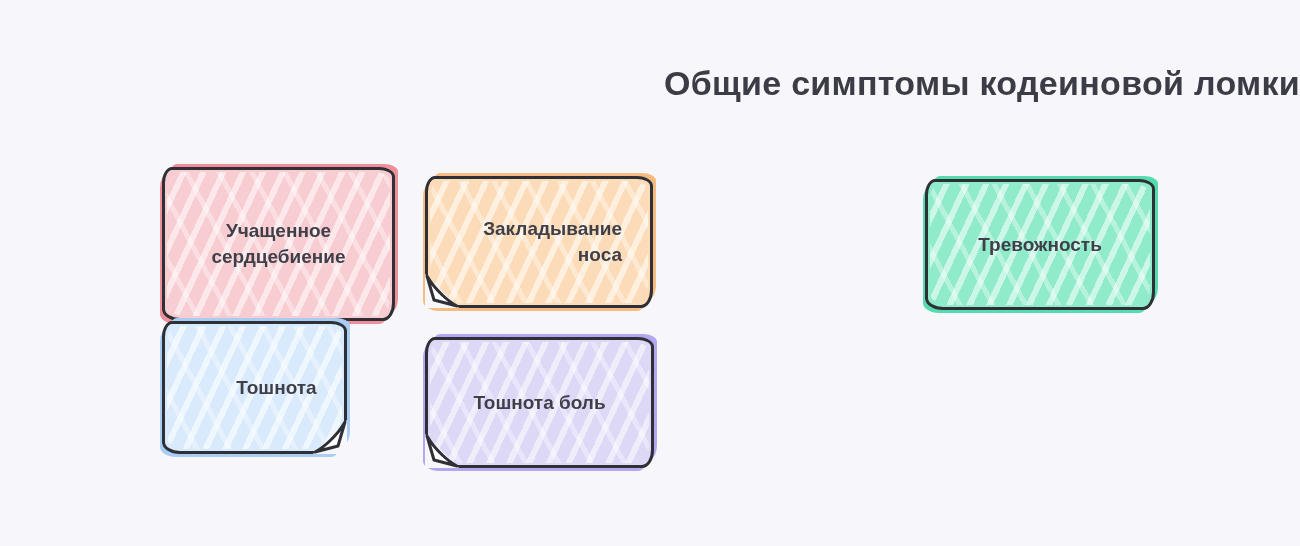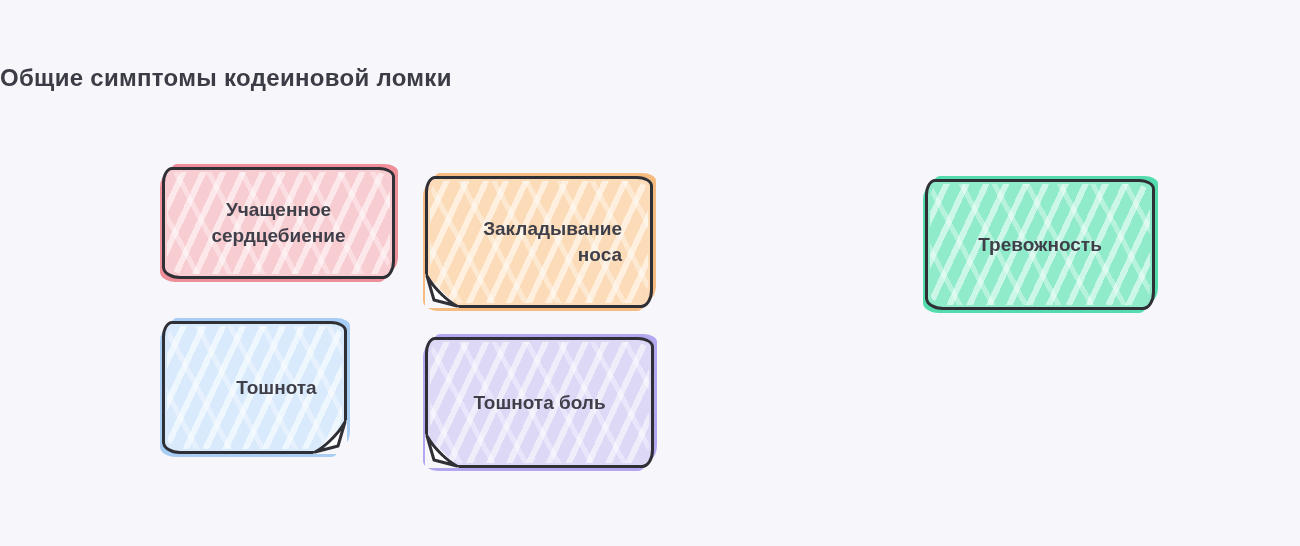--- a/index.html
+++ b/index.html
@@ -12,22 +12,22 @@
     width: 1300px;
     height: 546px;
     background: #f7f7fb;
     overflow: hidden;
   }
   .title {
     position: absolute;
     top: 64px;
     left: 0;
     width: 100%;
-    text-align: left;
-    font-size: 24px;
+    text-align: right;
+    font-size: 34px;
     font-weight: bold;
     color: #3c3c46;
     letter-spacing: 0.3px;
   }
   .card {
     position: absolute;
     box-sizing: border-box;
     border: 3px solid #2f2f36;
     border-radius: 10px 16px 12px 18px / 16px 10px 18px 12px;
     background-color: var(--fill);
@@ -54,21 +54,21 @@
   }
   .card .label {
     position: relative;
     z-index: 1;
     padding: 0 28px;
     font-size: 19px;
     font-weight: bold;
     line-height: 1.35;
     color: #3f3f49;
   }
-  .c1 { left: 162px; top: 167px; width: 233px; height: 112px; }
+  .c1 { left: 162px; top: 167px; width: 233px; height: 154px; }
   .c2 { left: 425px; top: 176px; width: 228px; height: 132px; text-align: right; }
   .c3 { left: 682px; top: 165px; width: 228px; height: 128px; }
   .c4 { left: 925px; top: 179px; width: 230px; height: 131px; }
   .c5 { left: 162px; top: 321px; width: 185px; height: 133px; padding-left: 44px; }
   .c6 { left: 425px; top: 337px; width: 229px; height: 131px; }
 
   .fold {
     position: absolute;
     width: 34px;
     height: 34px;

